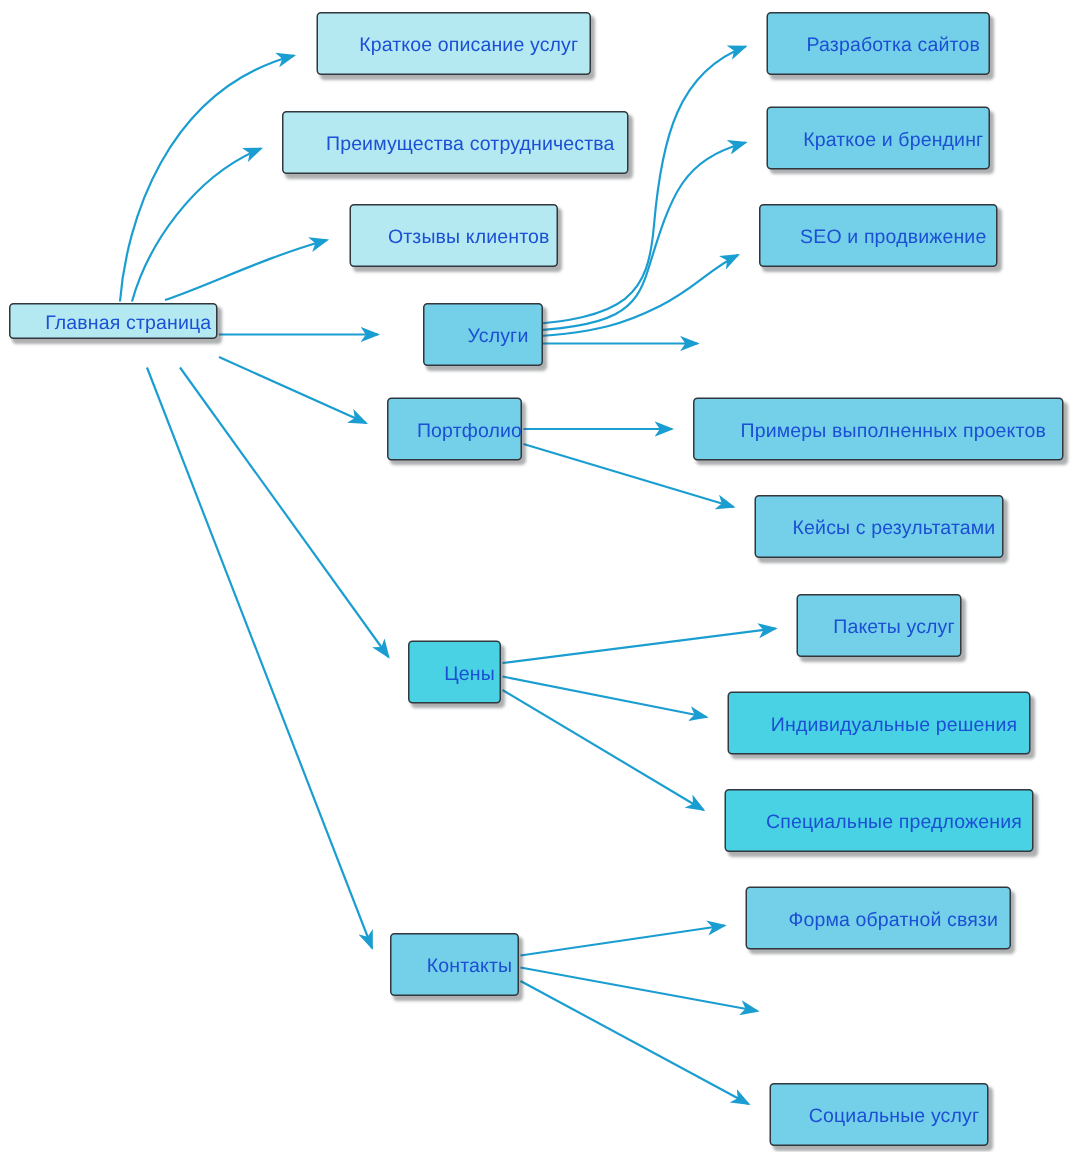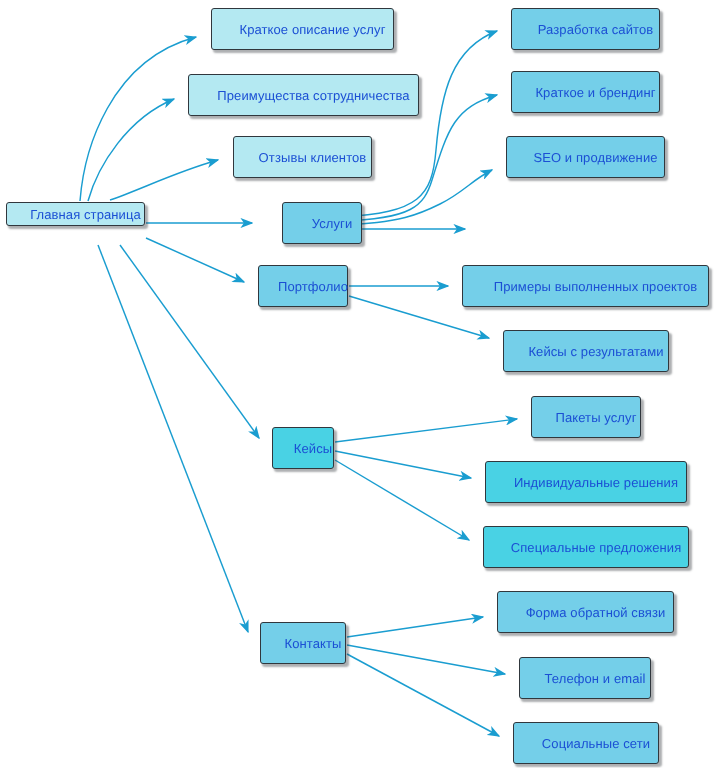--- a/index.html
+++ b/index.html
@@ -95,27 +95,26 @@
       <path d="M347,654 L499,736"></path>
     </g>
   </svg>
 
   <div class="node tone-root" style="left: 6px; top: 202px; width: 139px; height: 24px;">Главная страница</div>
   <div class="node tone-light" style="left: 211px; top: 8px; width: 183px; height: 42px;">Краткое описание услуг</div>
   <div class="node tone-light" style="left: 188px; top: 74px; width: 231px; height: 42px;">Преимущества сотрудничества</div>
   <div class="node tone-light" style="left: 233px; top: 136px; width: 139px; height: 42px;">Отзывы клиентов</div>
   <div class="node tone-mid" style="left: 266px; top: 202px; width: 80px; height: 42px; margin-left: 16px;">Услуги</div>
   <div class="node tone-mid" style="left: 258px; top: 265px; width: 90px; height: 42px;">Портфолио</div>
-  <div class="node tone-deep" style="left: 272px; top: 427px; width: 62px; height: 42px;">Кейсы</div>
+  <div class="node tone-deep" style="left: 272px; top: 427px; width: 62px; height: 42px;">Цены</div>
   <div class="node tone-mid" style="left: 511px; top: 8px; width: 149px; height: 42px;">Разработка сайтов</div>
   <div class="node tone-mid" style="left: 260px; top: 622px; width: 86px; height: 42px;">Контакты</div>
   <div class="node tone-mid" style="left: 511px; top: 71px; width: 149px; height: 42px;">Краткое и брендинг</div>
   <div class="node tone-mid" style="left: 506px; top: 136px; width: 159px; height: 42px;">SEO и продвижение</div>
   <div class="node tone-mid" style="left: 462px; top: 265px; width: 247px; height: 42px;">Примеры выполненных проектов</div>
   <div class="node tone-mid" style="left: 503px; top: 330px; width: 166px; height: 42px;">Кейсы с результатами</div>
   <div class="node tone-mid" style="left: 531px; top: 396px; width: 110px; height: 42px; text-align: center;">Пакеты услуг</div>
   <div class="node tone-deep" style="left: 485px; top: 461px; width: 202px; height: 42px;">Индивидуальные решения</div>
   <div class="node tone-deep" style="left: 483px; top: 526px; width: 206px; height: 42px;">Специальные предложения</div>
   <div class="node tone-mid" style="left: 497px; top: 591px; width: 177px; height: 42px;">Форма обратной связи</div>
-  <div class="node tone-mid" style="left: 519px; top: 657px; width: 132px; height: 42px;">Телефон и email</div>
-  <div class="node tone-mid" style="left: 513px; top: 722px; width: 146px; height: 42px;">Социальные сети</div>
+  <div class="node tone-mid" style="left: 513px; top: 722px; width: 146px; height: 42px;">Социальные услуг</div>
 
 </div>
 
 </body></html>

